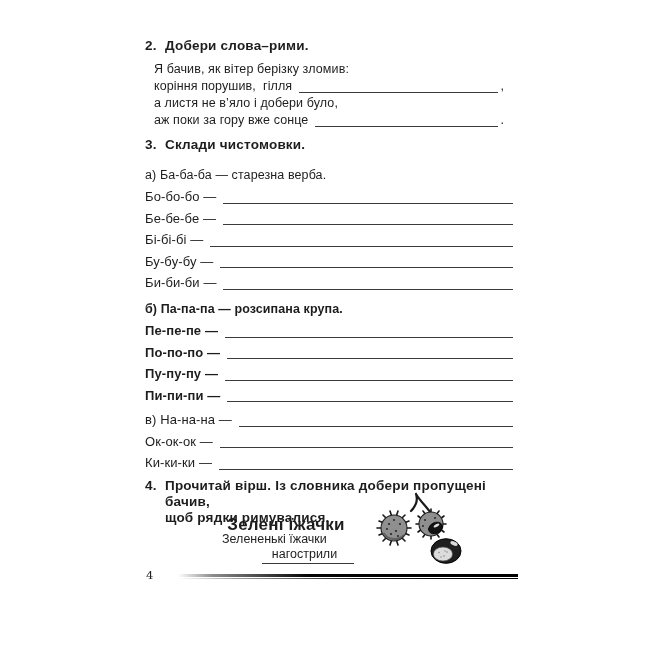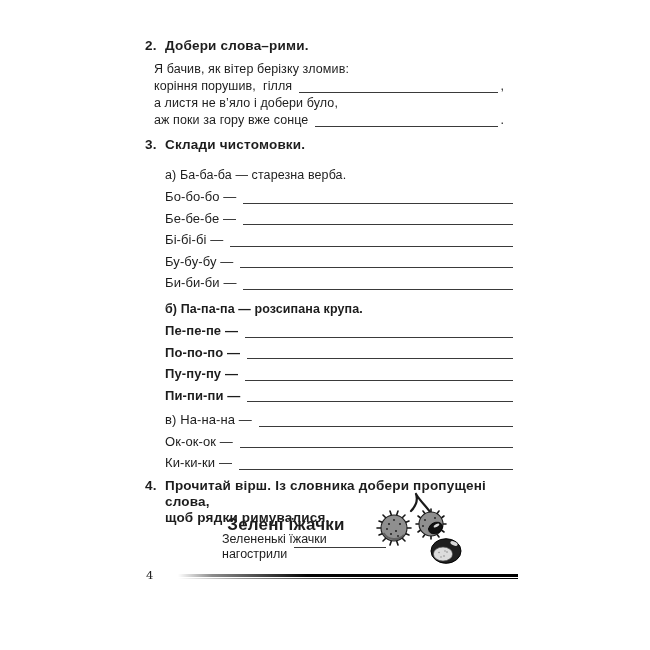--- a/index.html
+++ b/index.html
@@ -11,39 +11,39 @@
   }
   .page { position:relative; width:650px; height:650px; overflow:hidden; background:#fff; }
 
   
   .col { position:absolute; left:145px; width:370px; }
 
   .heading { display:flex; font-weight:bold; font-size:13.5px; letter-spacing:.2px; line-height:16px; }
   .heading .num { flex:0 0 20px; }
   .heading .htext { flex:1; }
 
-  .ind { margin-left:20px; }
+  .ind { }
 
   .pline { font-size:12.5px; line-height:17px; letter-spacing:.1px; }
   .pline.flexrow { display:flex; align-items:flex-end; }
   .pline .pre { white-space:pre; }
   .blank {
     flex:1 1 auto;
     border-bottom:1.5px solid #3a3a3a;
     margin:0 2px 2.5px 7px;
     min-width:30px;
   }
   .crow { display:flex; align-items:flex-end; font-size:13px; line-height:21.5px; letter-spacing:.1px; }
   .crow .blank { margin-bottom:4px; }
   .example { font-size:12.5px; line-height:22px; letter-spacing:.1px; }
 
   
   .poem4 { position:absolute; left:222px; top:517px; width:165px; font-size:12.5px; line-height:15.2px; }
   .poem4 .ptitle { font-weight:bold; font-size:17px; width:128px; text-align:center; letter-spacing:.2px; }
-  .poem4 .p4row { display:flex; align-items:flex-start; }
+  .poem4 .p4row { display:flex; align-items:center;flex-direction:column; }
   .poem4 .blank4 { width:92px; flex:none; border-bottom:1.5px solid #3a3a3a; margin:0 0 2px 7px; }
 
   
   .pagenum { position:absolute; left:146px; top:568px; font-family:"DejaVu Serif", serif; font-size:11.5px; color:#222; }
   .footrule { position:absolute; left:178px; top:574px; width:340px; }
   .footrule .r1 { height:2.6px; background:linear-gradient(to right, rgba(0,0,0,0) 0%, rgba(0,0,0,.45) 10%, #050505 38%, #000 100%); }
   .footrule .r2 { height:1.1px; margin-top:1.2px; background:linear-gradient(to right, rgba(0,0,0,0) 0%, rgba(0,0,0,.4) 18%, #111 55%, #000 100%); }
 
   
   .illus { position:absolute; left:369px; top:491px; width:106px; height:80px; }
@@ -137,21 +137,21 @@
     </div>
     <div class="crow ind">
       <span>Ки-ки-ки —</span>
         <span class="blank"></span>
     </div>
   </div>
 
   <div class="col" style="top:478px;">
     <div class="heading">
       <span class="num">4.</span>
-      <span class="htext">Прочитай вірш. Із словника добери пропущені слова,</span>
+      <span class="htext">Прочитай вірш. Із словника добери пропущені бачив,</span>
     </div>
     <div class="heading" style="margin-left:20px;">
       <span class="htext">щоб рядки римувалися.</span>
     </div>
   </div>
 
   <div class="poem4">
     <div class="ptitle">Зелені їжачки</div>
     <div>Зелененькі їжачки</div>
     <div class="p4row">

